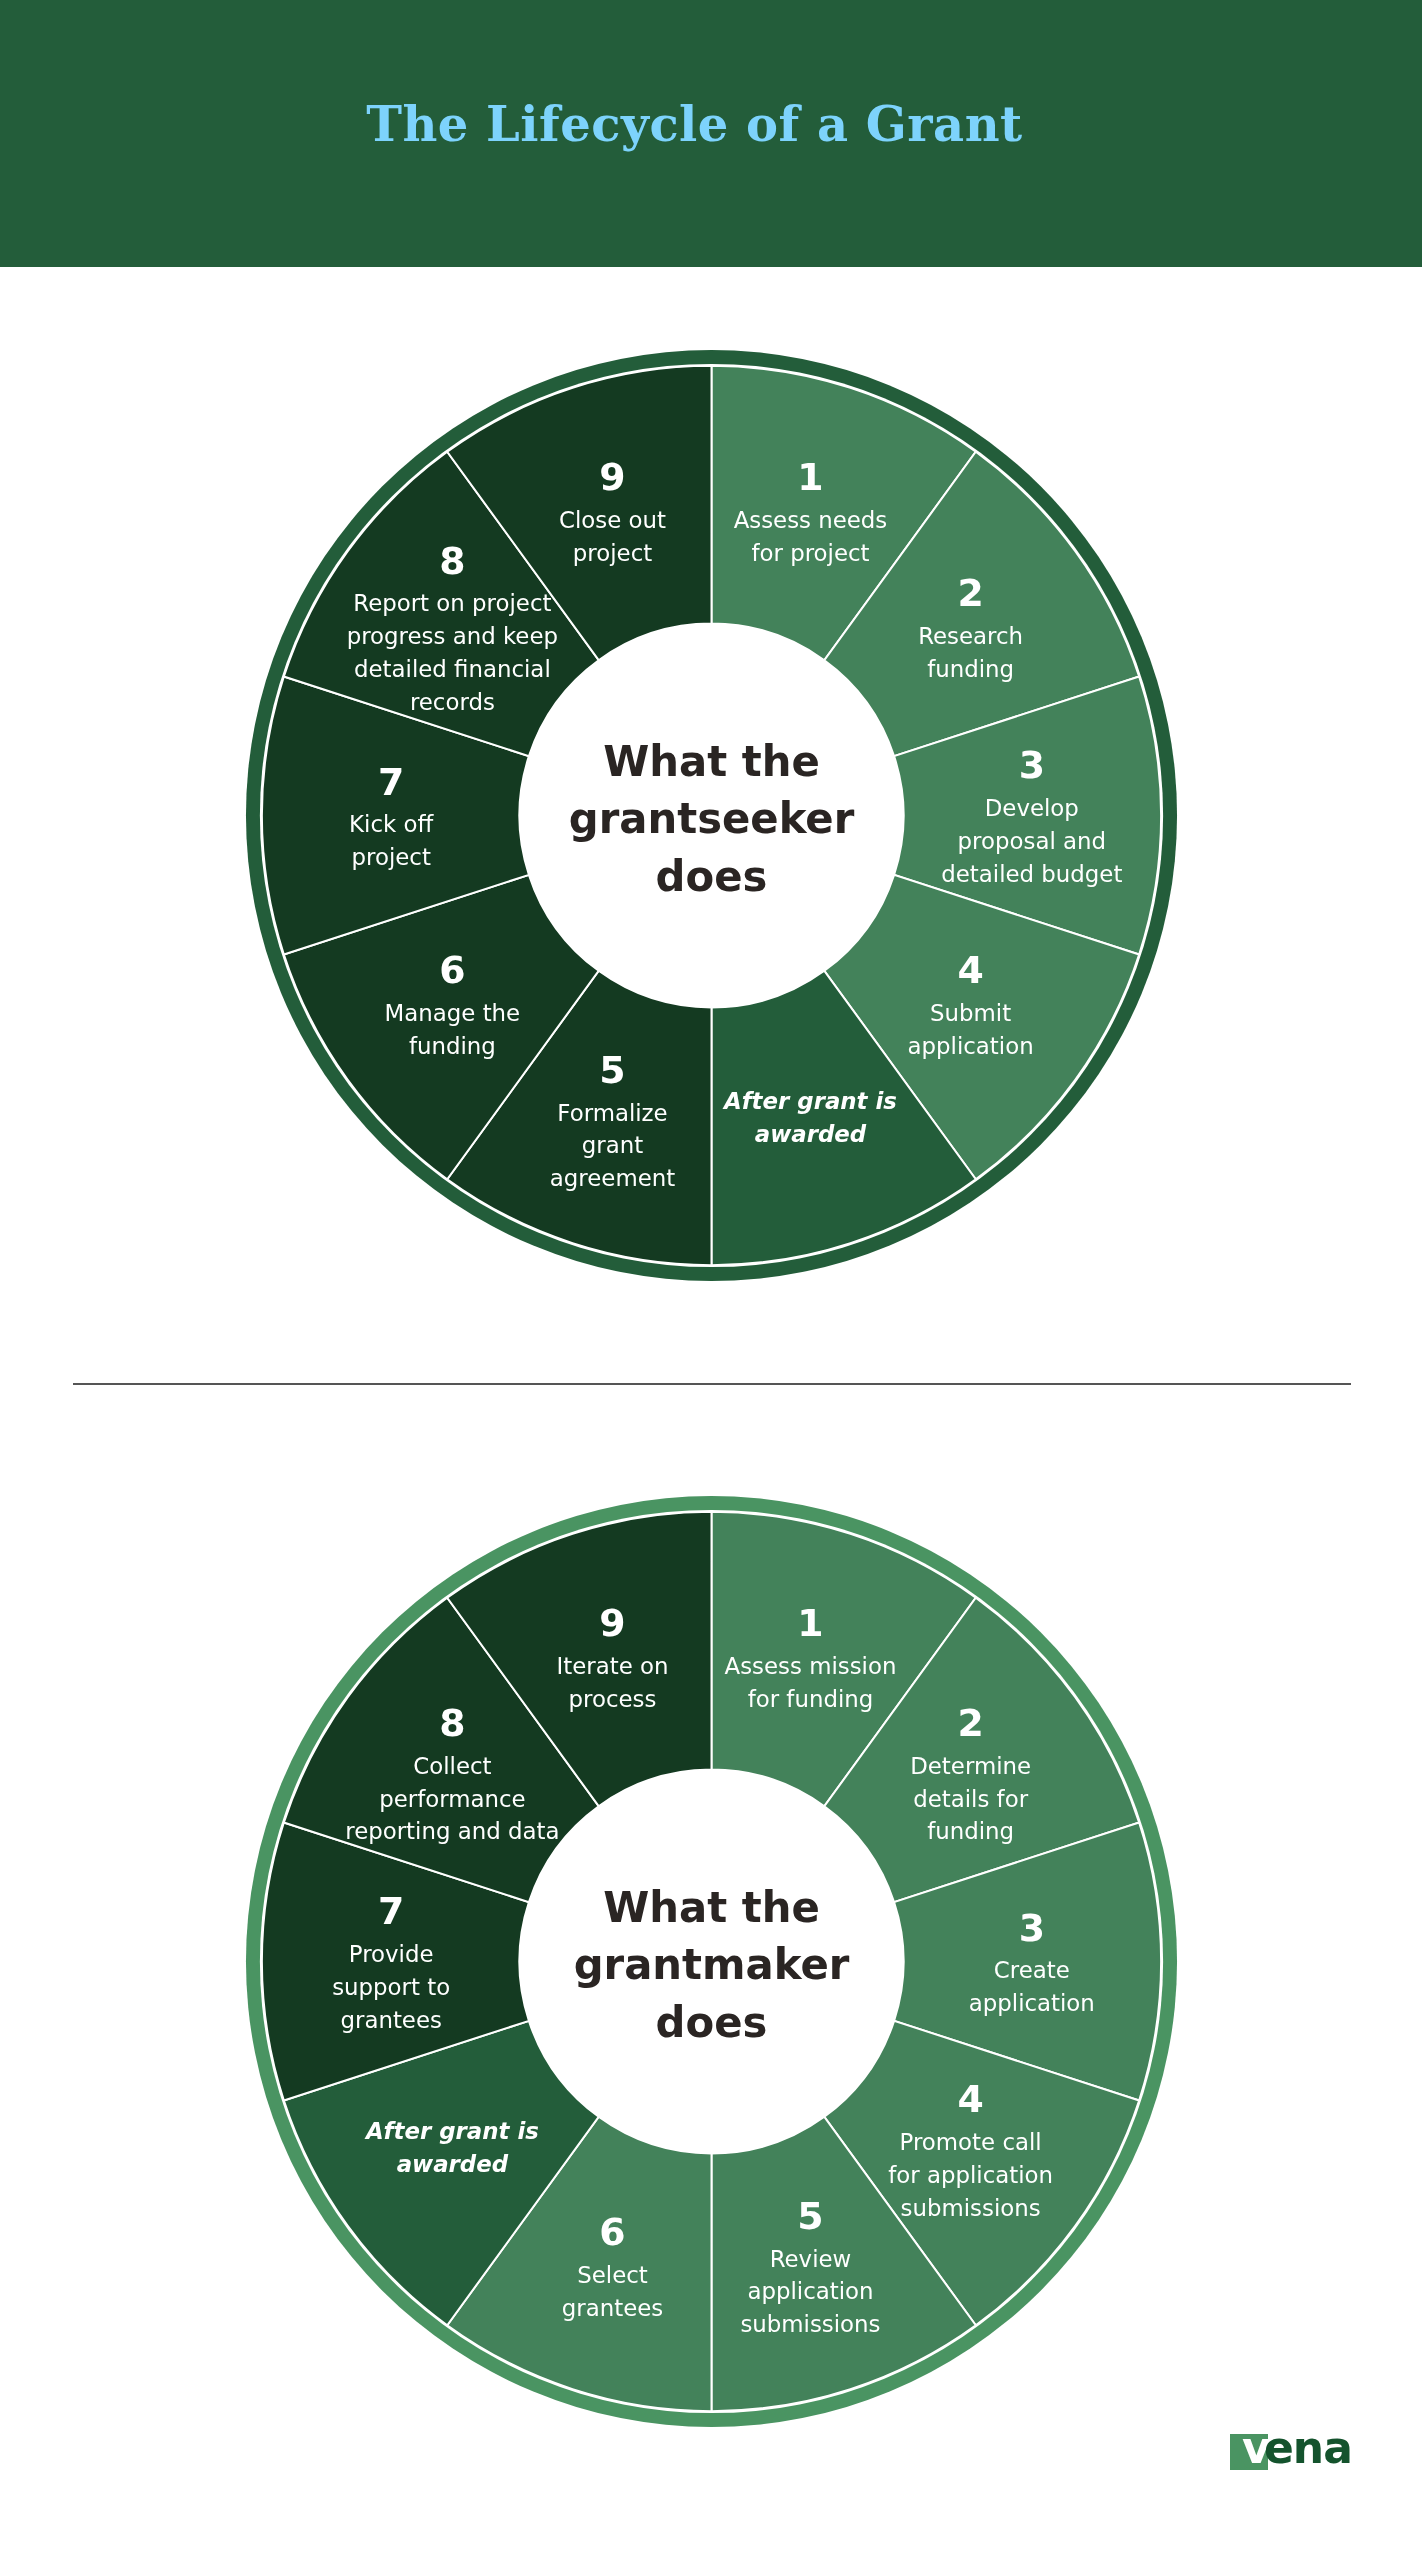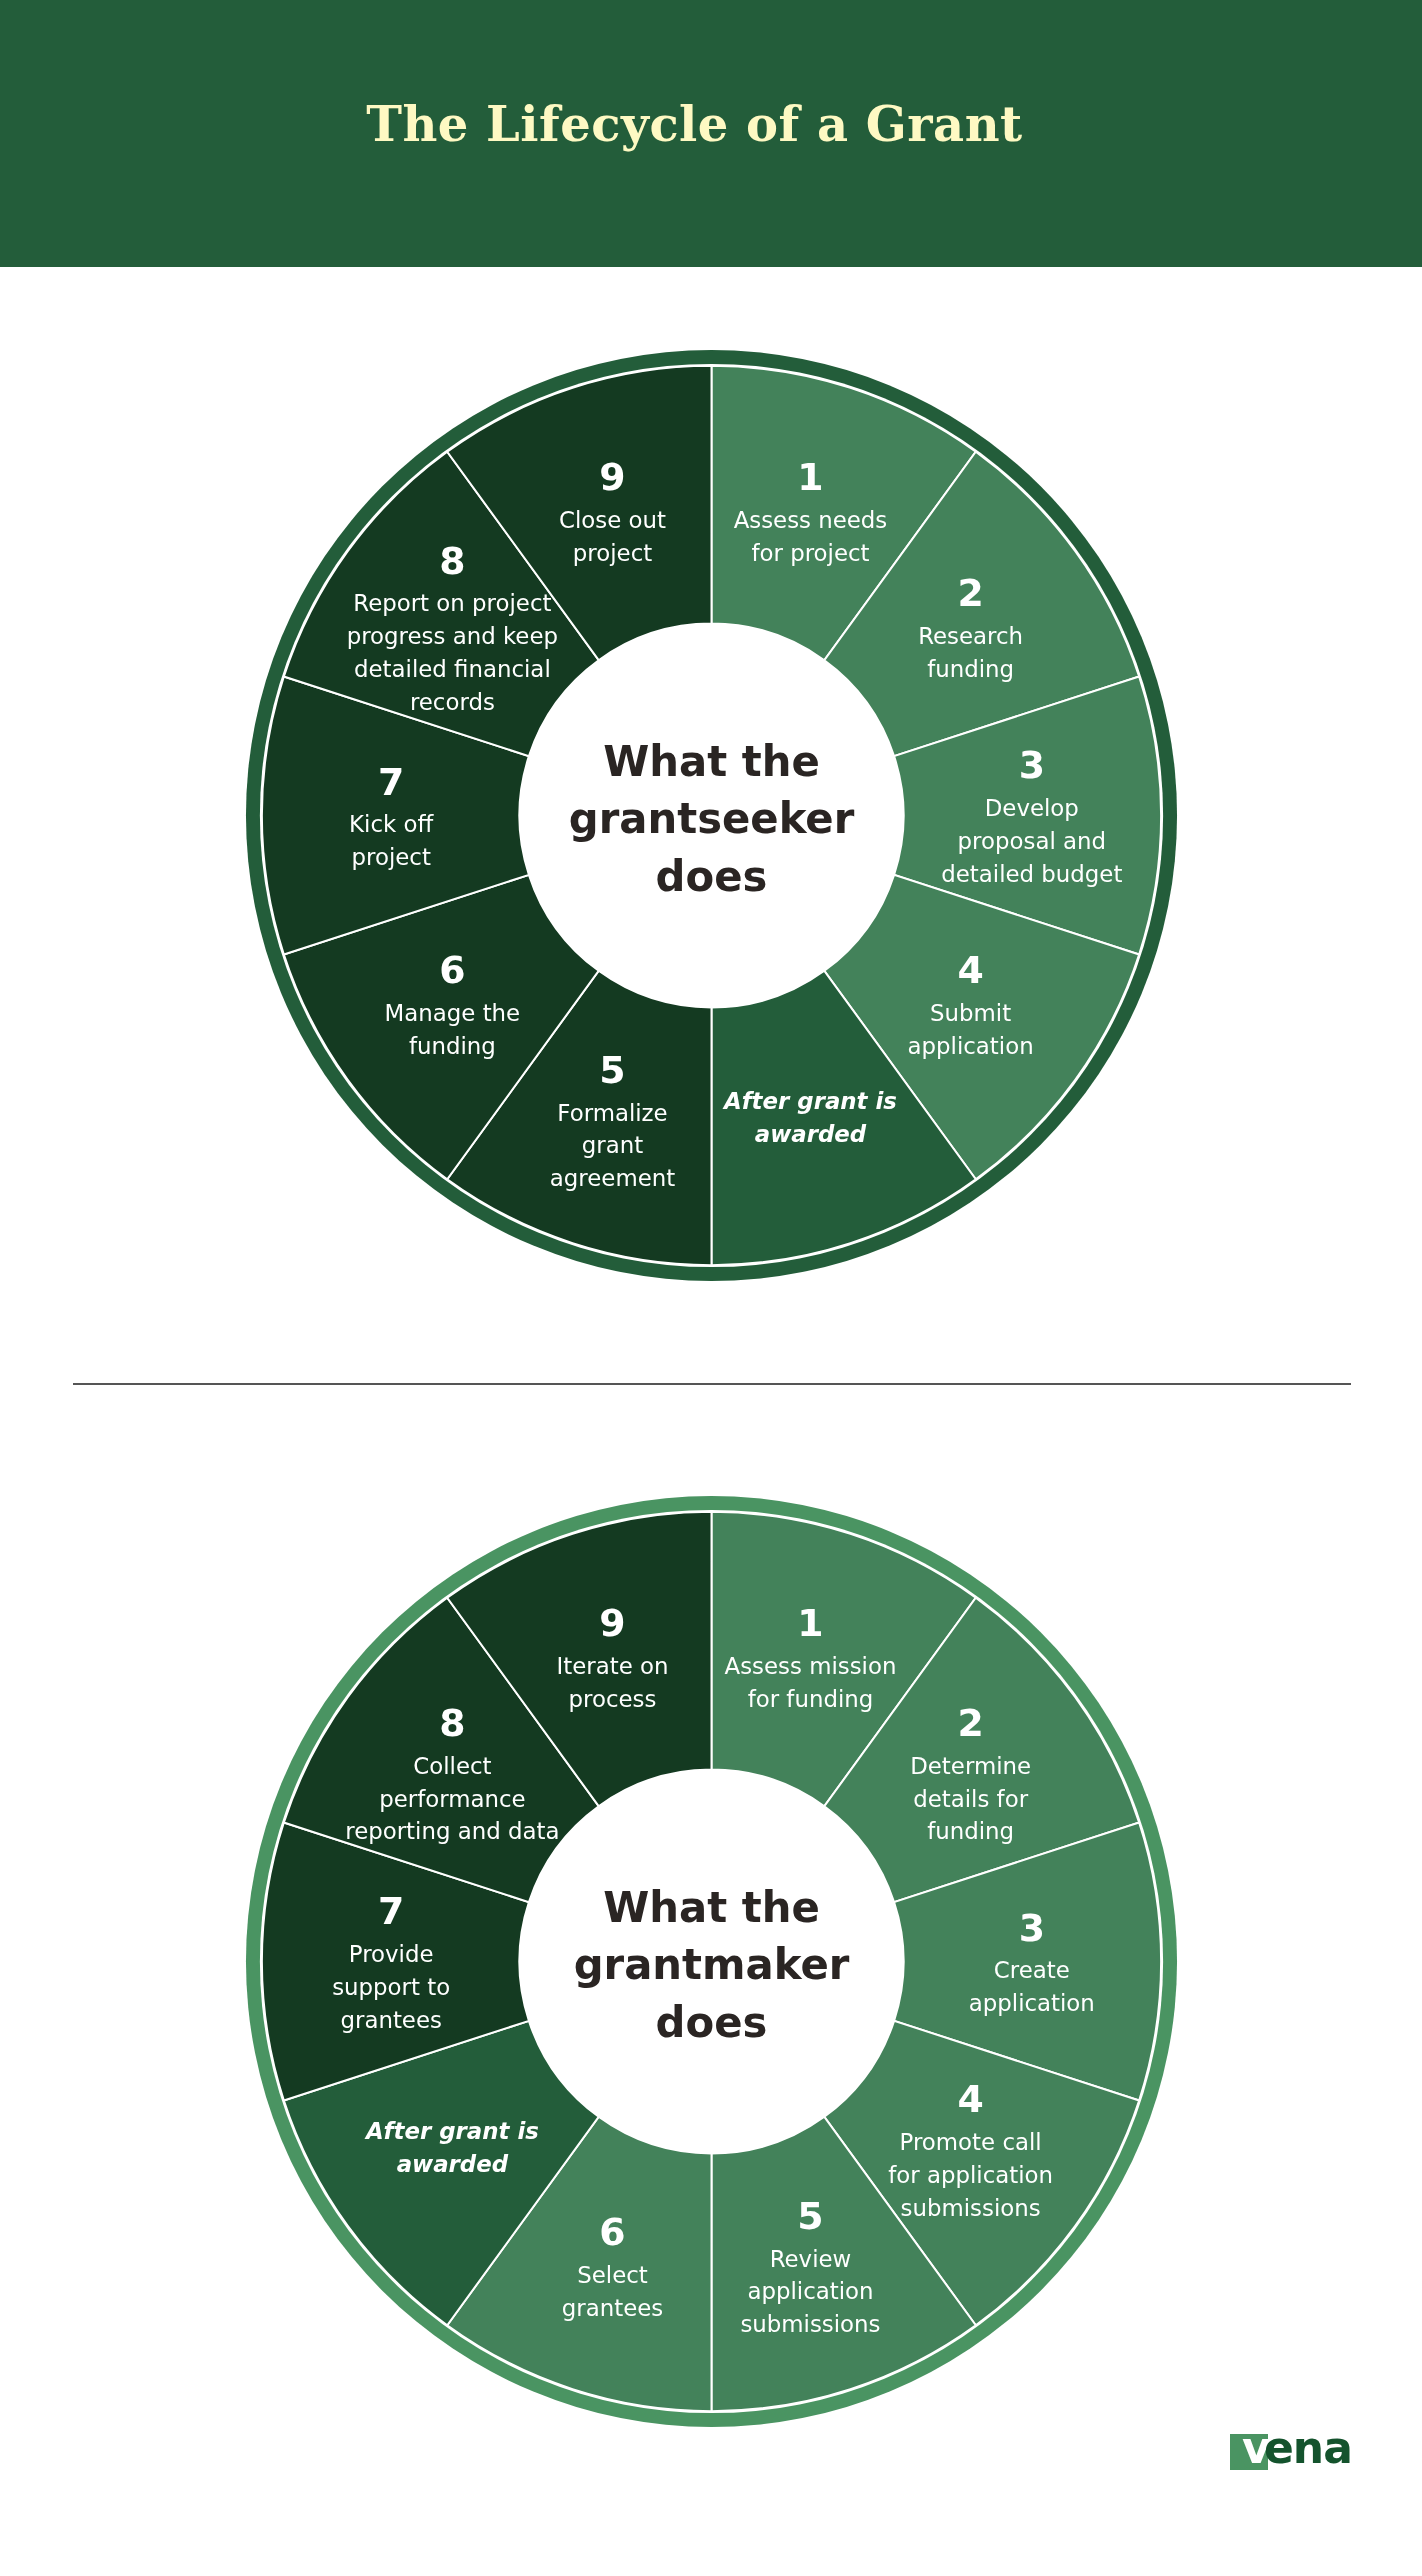--- a/index.html
+++ b/index.html
@@ -1,18 +1,18 @@
 <!DOCTYPE html>
 <html><head>
 <meta charset="utf-8">
 <style>
   html,body{margin:0;padding:0;background:#ffffff;}
   body{width:1423px;height:2576px;position:relative;overflow:hidden;font-family:"DejaVu Sans",sans-serif;}
   .header{position:absolute;left:0;top:0;width:1423px;height:267px;background:#235d3a;}
-  .title{position:absolute;left:0;top:96px;width:1389px;text-align:center;color:#fef9c3;font-family:"DejaVu Serif","Liberation Serif",serif;font-weight:bold;font-size:48px;letter-spacing:0.5px;}
+  .title{position:absolute;left:0;top:96px;width:1389px;text-align:center;color:#7dd3fc;font-family:"DejaVu Serif","Liberation Serif",serif;font-weight:bold;font-size:48px;letter-spacing:0.5px;}
   .wheel{position:absolute;left:239px;width:945px;height:945px;}
   .wheel svg{position:absolute;left:0;top:0;}
   .divider{position:absolute;left:73px;top:1383px;width:1278px;height:0;border-top:2px solid #555555;}
   .logo{position:absolute;left:1230px;top:2432px;width:121px;height:40px;}
   .logo-mark{position:absolute;left:0;top:2px;width:38px;height:36px;background:#4a9462;}
   .logo-v{position:absolute;left:12px;top:-6px;color:#ffffff;font-family:"DejaVu Sans",sans-serif;font-weight:bold;font-size:44px;line-height:44px;}
   .logo-text{position:absolute;left:34px;top:-6px;color:#14532d;font-family:"DejaVu Sans",sans-serif;font-weight:bold;font-size:44px;line-height:44px;letter-spacing:-1px;}
   text{font-family:"DejaVu Sans","Liberation Sans",sans-serif;}
 </style>
 </head>

